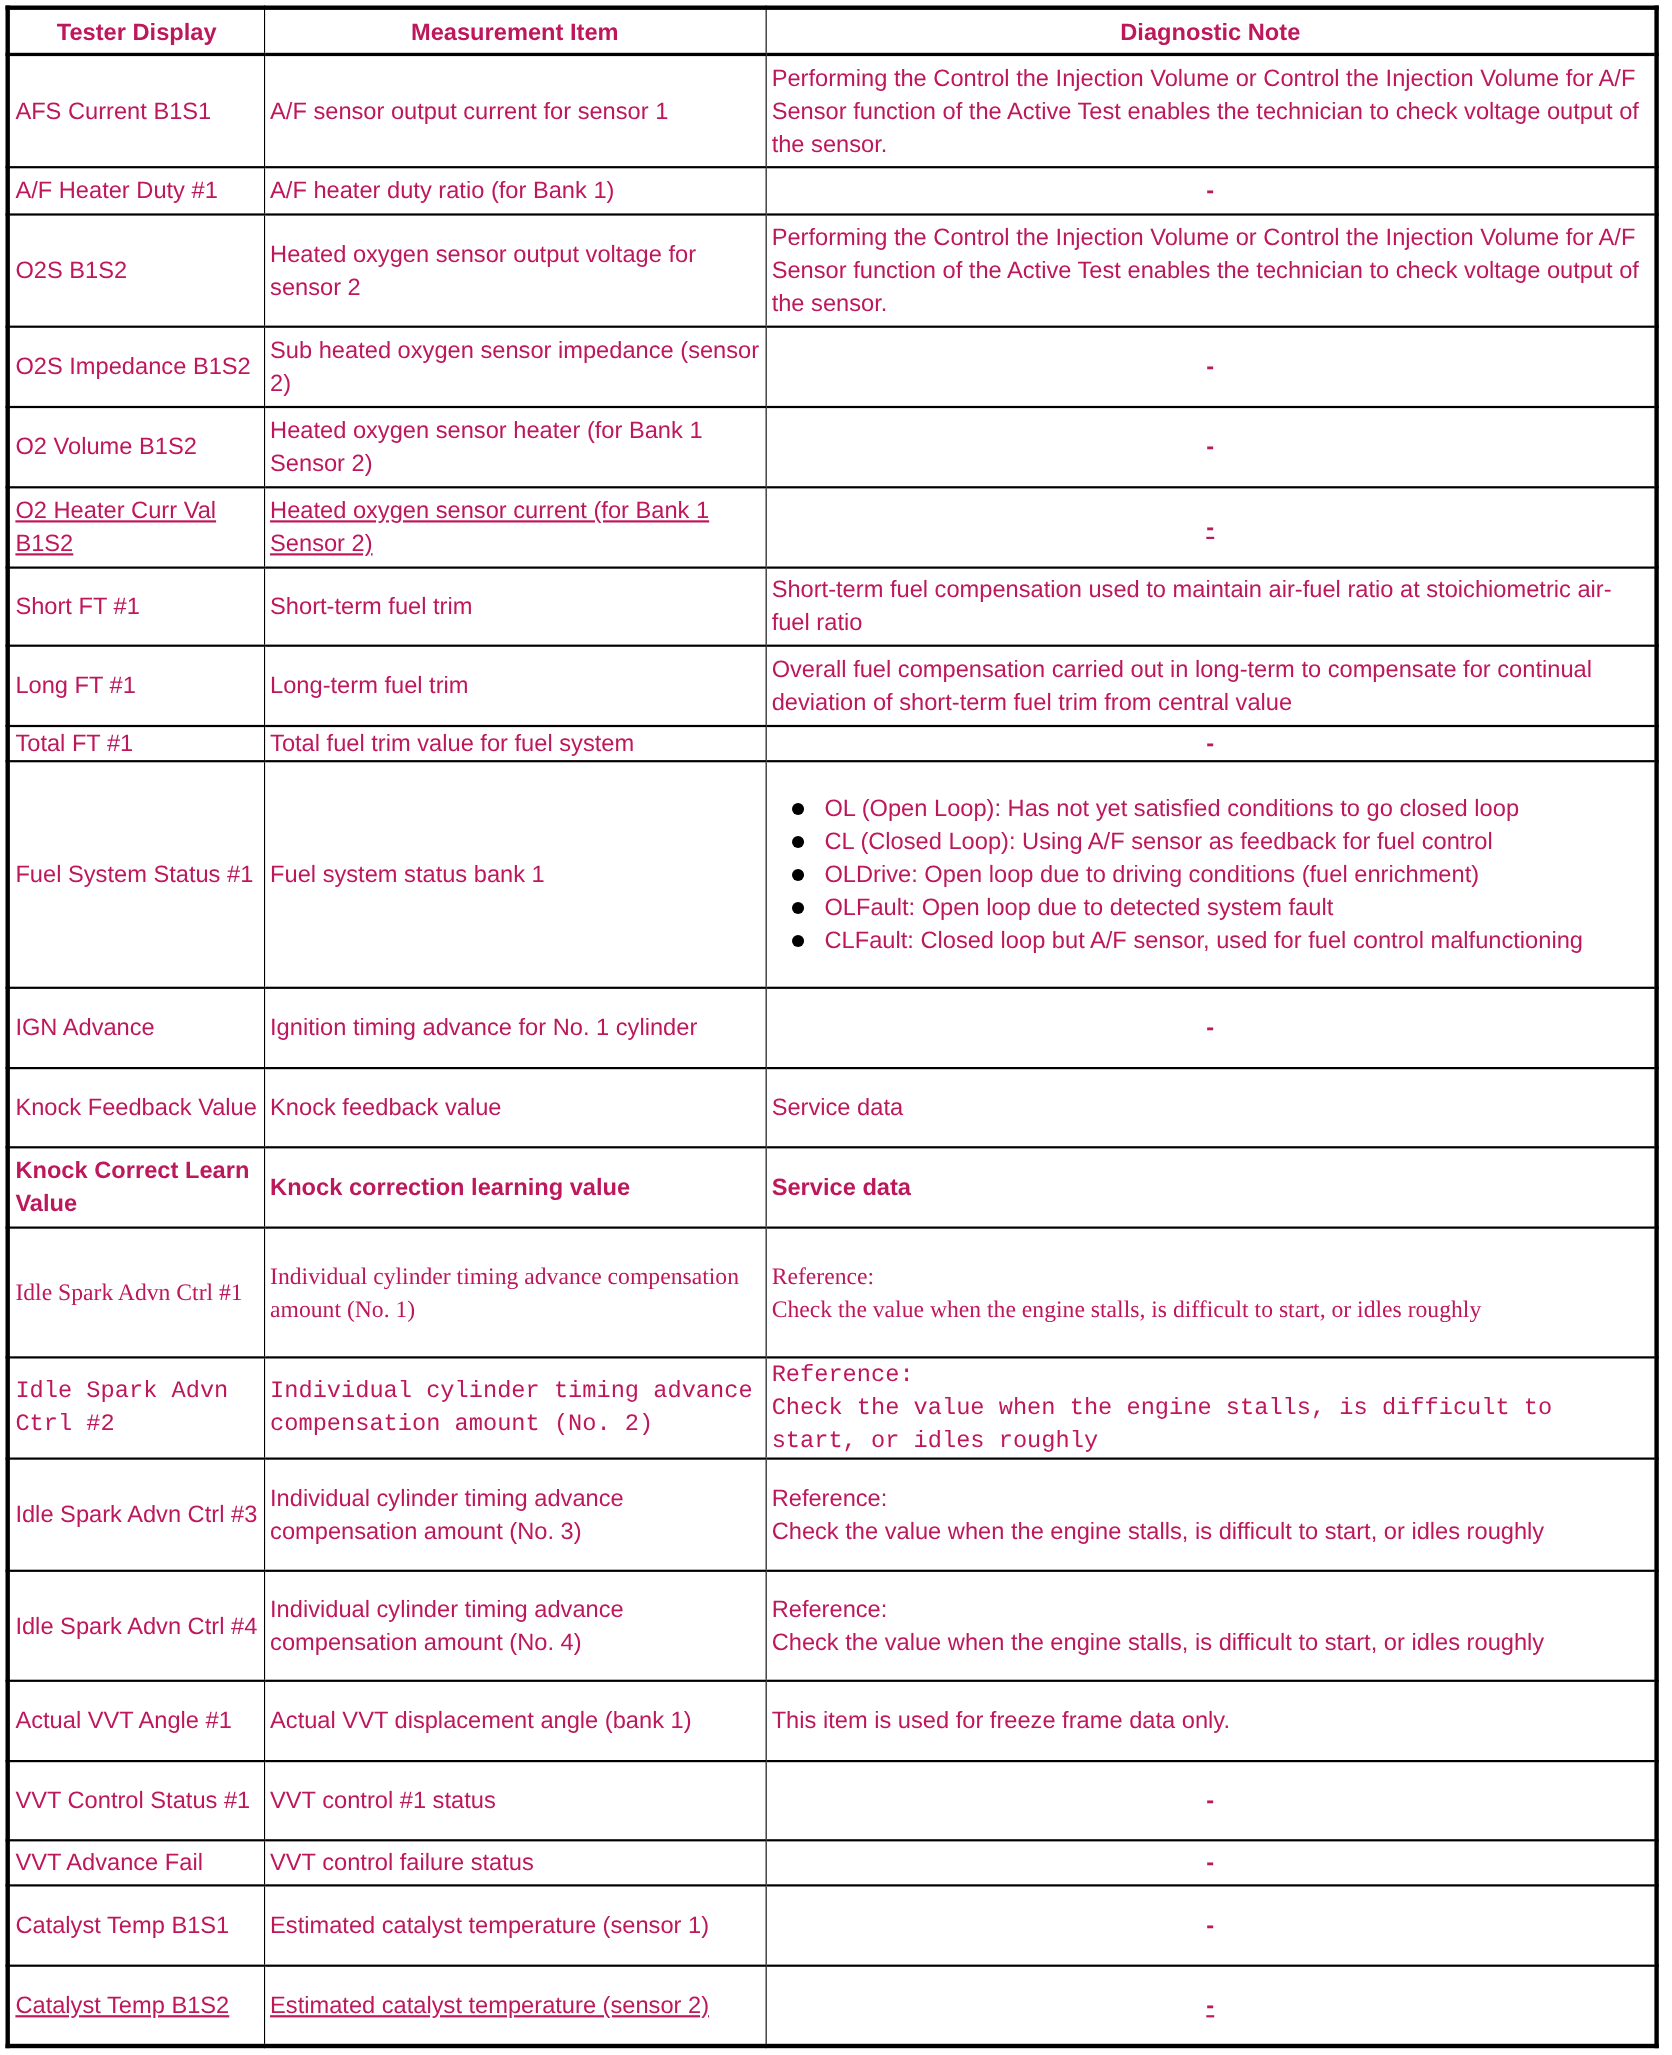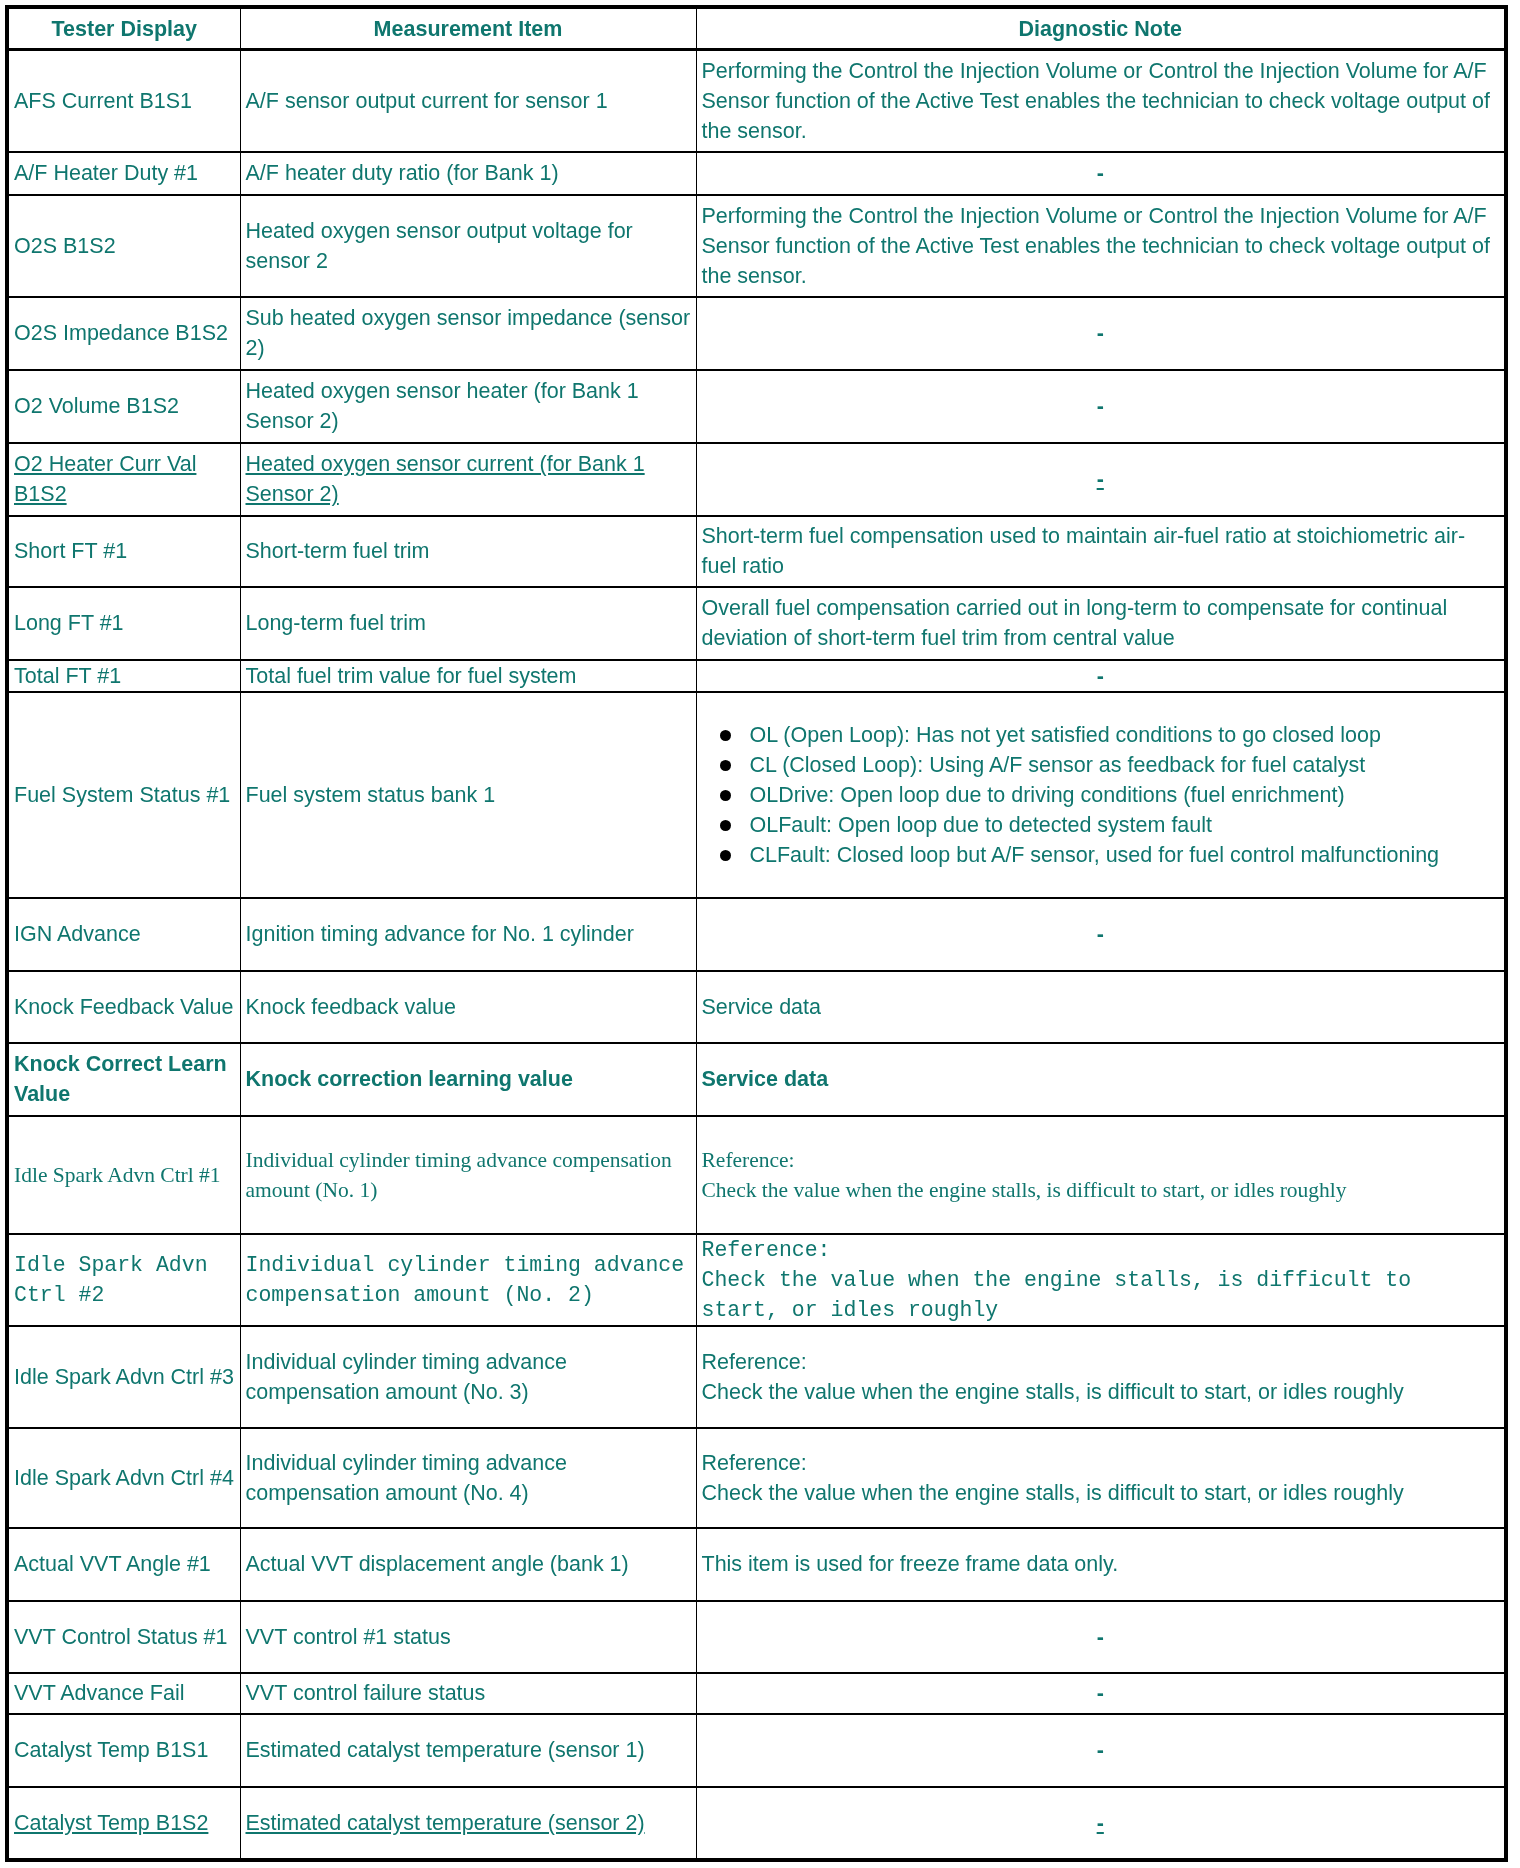--- a/index.html
+++ b/index.html
@@ -2,21 +2,21 @@
 <html><head>
 <meta charset="utf-8">
 <style>
   html, body { margin: 0; padding: 0; background: #ffffff; }
   body { width: 1520px; height: 1868px; position: relative; overflow: hidden; }
   .tbl {
     position: absolute; left: 5px; top: 5px; width: 1503px;
     border-collapse: collapse; table-layout: fixed;
     border: 4px solid #000;
     font-family: "Liberation Sans", sans-serif;
-    font-size: 21.5px; line-height: 30px; color: #0f766e;
+    font-size: 21.5px; line-height: 30px; color: #be185d;
   }
   .tbl col.c1 { width: 233px; }
   .tbl col.c2 { width: 456px; }
   .tbl col.c3 { width: auto; }
   .tbl th, .tbl td {
     border-left: 1.5px solid #000; border-right: 1.5px solid #000;
     border-top: 2px solid #000; border-bottom: 2px solid #000;
     padding: 0 5px; vertical-align: middle; text-align: left;
     overflow: hidden;
   }
@@ -87,21 +87,21 @@
         <td>Total FT #1</td>
         <td>Total fuel trim value for fuel system</td>
         <td class="dash">-</td>
       </tr>
       <tr style="height: 206px;">
         <td>Fuel System Status #1</td>
         <td>Fuel system status bank 1</td>
         <td>
           <ul>
             <li><span class="bullet"></span><span>OL (Open Loop): Has not yet satisfied conditions to go closed loop</span></li>
-            <li><span class="bullet"></span><span>CL (Closed Loop): Using A/F sensor as feedback for fuel catalyst</span></li>
+            <li><span class="bullet"></span><span>CL (Closed Loop): Using A/F sensor as feedback for fuel control</span></li>
             <li><span class="bullet"></span><span>OLDrive: Open loop due to driving conditions (fuel enrichment)</span></li>
             <li><span class="bullet"></span><span>OLFault: Open loop due to detected system fault</span></li>
             <li><span class="bullet"></span><span>CLFault: Closed loop but A/F sensor, used for fuel control malfunctioning</span></li>
           </ul>
         </td>
       </tr>
       <tr style="height: 73px;">
         <td>IGN Advance</td>
         <td>Ignition timing advance for No. 1 cylinder</td>
         <td class="dash">-</td>

